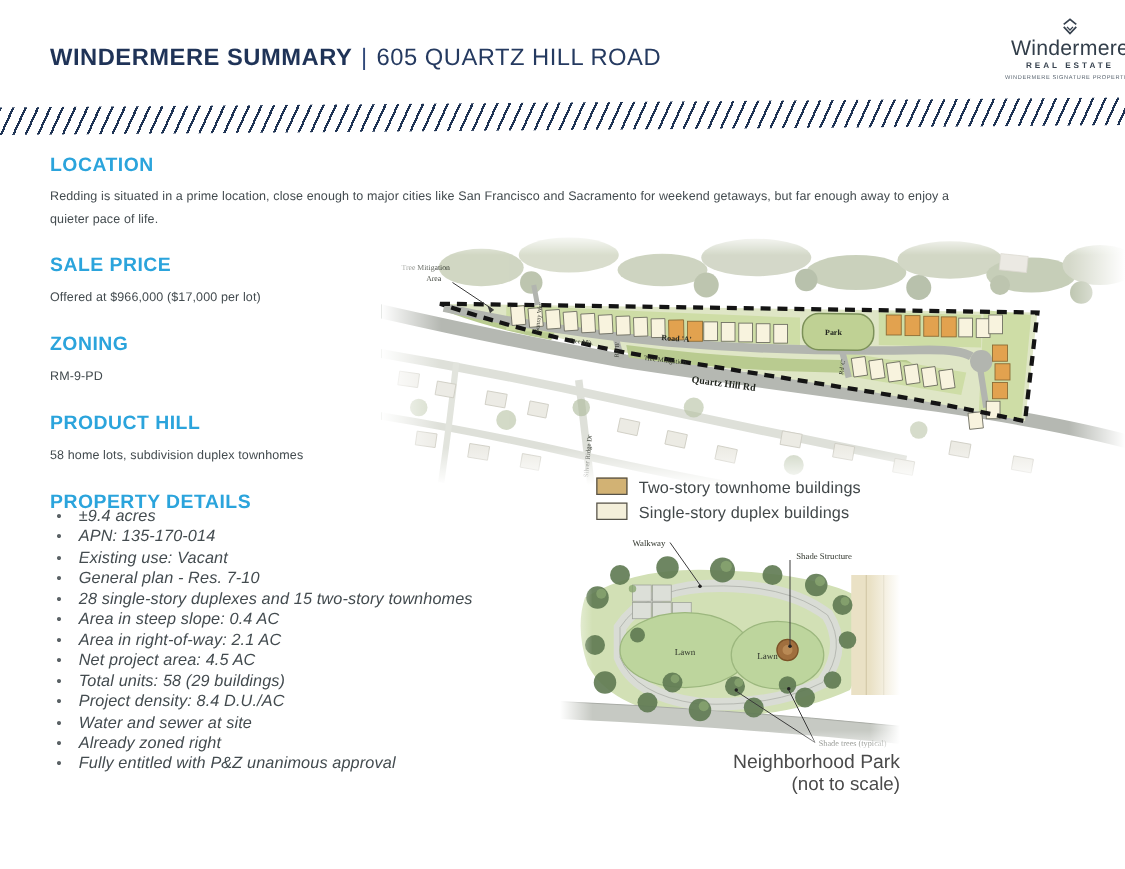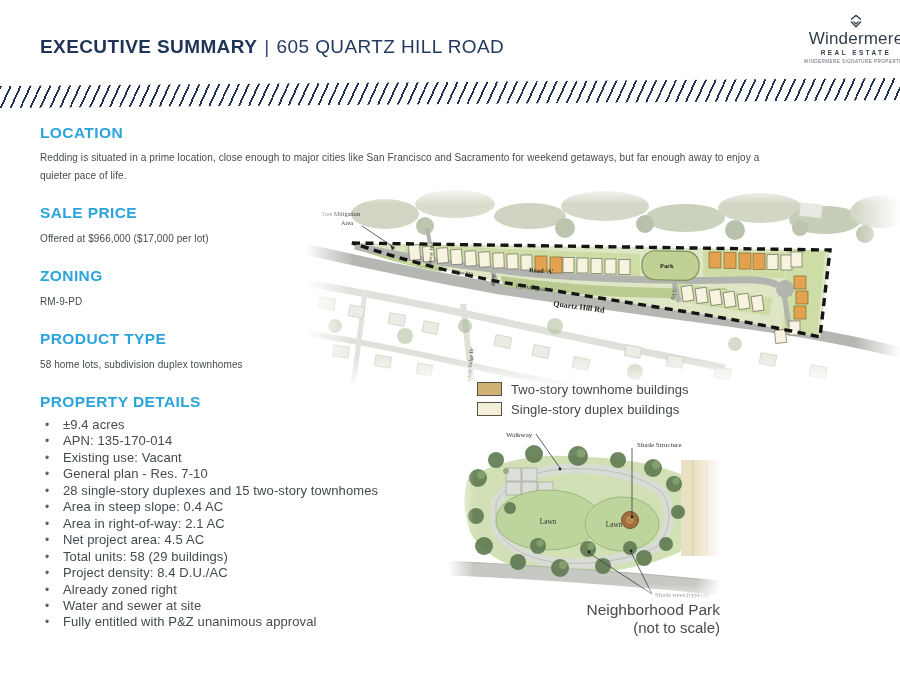--- a/index.html
+++ b/index.html
@@ -19,21 +19,21 @@
   .logo .tagline{font-size:4.5px;letter-spacing:.5px;color:#5c6772;margin-top:3px;}
   
   .stripes{
     position:absolute;left:-10px;top:82px;width:920px;height:22px;
     background:repeating-linear-gradient(115deg,#1e3354 0px,#1e3354 1.8px,rgba(0,0,0,0) 1.8px,rgba(0,0,0,0) 9px);
     transform:rotate(-.5deg);
   }
   
   .sec-h{position:absolute;left:40px;font-size:15.5px;font-weight:700;letter-spacing:.4px;color:#2ba4dc;}
   .sec-b{position:absolute;left:40px;font-size:10px;color:#434b4f;letter-spacing:.1px;line-height:17.5px;}
-  .bullets{position:absolute;left:40px;top:417px;margin:0;padding:0;list-style:none;width:420px;}
+  .bullets{position:absolute;left:40px;top:405px;margin:0;padding:0;list-style:none;width:420px;font-style:italic;}
   .bullets li{position:relative;padding-left:23px;font-size:13px;line-height:16.45px;color:#434b4f;letter-spacing:.1px;}
   .bullets li::before{content:"•";position:absolute;left:5px;top:0;color:#5a6165;font-size:12px;}
   
   .legend{position:absolute;left:477px;top:379px;}
   .legend-row{display:flex;align-items:center;height:20px;}
   .legend-swatch{width:23px;height:12px;border:1px solid #55524a;margin-right:9px;flex:none;}
   .legend-label{font-size:13px;color:#42484a;letter-spacing:.1px;}
   
   .siteplan{position:absolute;left:305px;top:186px;}
   .parkplan{position:absolute;left:448px;top:416px;}
@@ -42,21 +42,21 @@
   .caption .l2{font-size:15px;}
   .map-label{font-family:"Liberation Serif",serif;fill:#2f342b;}
   .map-label-b{font-family:"Liberation Serif",serif;fill:#22261f;font-weight:bold;}
 </style>
 </head>
 <body>
 
 <div class="slide">
 
   <div class="hdr-title">
-    <span class="bold">EXECUTIVE SUMMARY</span><span class="sep">|</span><span class="reg">605 QUARTZ HILL ROAD</span>
+    <span class="bold">WINDERMERE SUMMARY</span><span class="sep">|</span><span class="reg">605 QUARTZ HILL ROAD</span>
   </div>
 
   <div class="logo">
     <svg class="mark" width="18" height="15" viewBox="0 0 18 15">
       <path d="M4 5.5 L9 1.5 L14 5.5" fill="none" stroke="#37424f" stroke-width="1.4"></path>
       <path d="M4 7.5 L9 12.8 L14 7.5" fill="none" stroke="#37424f" stroke-width="1.4"></path>
       <path d="M6.6 7.5 L9 10 L11.4 7.5" fill="none" stroke="#37424f" stroke-width="1.1"></path>
     </svg>
     <div class="brand">Windermere</div>
     <div class="division">REAL ESTATE</div>
@@ -67,37 +67,37 @@
 
   <div class="sec-h" style="top:124px">LOCATION</div>
   <div class="sec-b" style="top:149px;width:742px">Redding is situated in a prime location, close enough to major cities like San Francisco and Sacramento for weekend getaways, but far enough away to enjoy a quieter pace of life.</div>
 
   <div class="sec-h" style="top:204px">SALE PRICE</div>
   <div class="sec-b" style="top:230px">Offered at $966,000 ($17,000 per lot)</div>
 
   <div class="sec-h" style="top:267px">ZONING</div>
   <div class="sec-b" style="top:293px">RM-9-PD</div>
 
-  <div class="sec-h" style="top:330px">PRODUCT TYPE</div>
+  <div class="sec-h" style="top:330px">PRODUCT HILL</div>
   <div class="sec-b" style="top:356px">58 home lots, subdivision duplex townhomes</div>
 
   <div class="sec-h" style="top:393px">PROPERTY DETAILS</div>
   <ul class="bullets">
     <li>±9.4 acres</li>
     <li>APN: 135-170-014</li>
     <li>Existing use: Vacant</li>
     <li>General plan - Res. 7-10</li>
     <li>28 single-story duplexes and 15 two-story townhomes</li>
     <li>Area in steep slope: 0.4 AC</li>
     <li>Area in right-of-way: 2.1 AC</li>
     <li>Net project area: 4.5 AC</li>
     <li>Total units: 58 (29 buildings)</li>
     <li>Project density: 8.4 D.U./AC</li>
+    <li>Water and sewer at site</li>
     <li>Already zoned right</li>
-    <li>Water and sewer at site</li>
     <li>Fully entitled with P&amp;Z unanimous approval</li>
   </ul>
 
   <svg class="siteplan" width="595" height="202" viewBox="0 0 595 202">
     <defs>
       <linearGradient id="fadeL" x1="0" y1="0" x2="1" y2="0">
         <stop offset="0" stop-color="#fff" stop-opacity="1"></stop>
           <stop offset="1" stop-color="#fff" stop-opacity="0"></stop>
       </linearGradient>
       <linearGradient id="fadeR" x1="0" y1="0" x2="1" y2="0">

